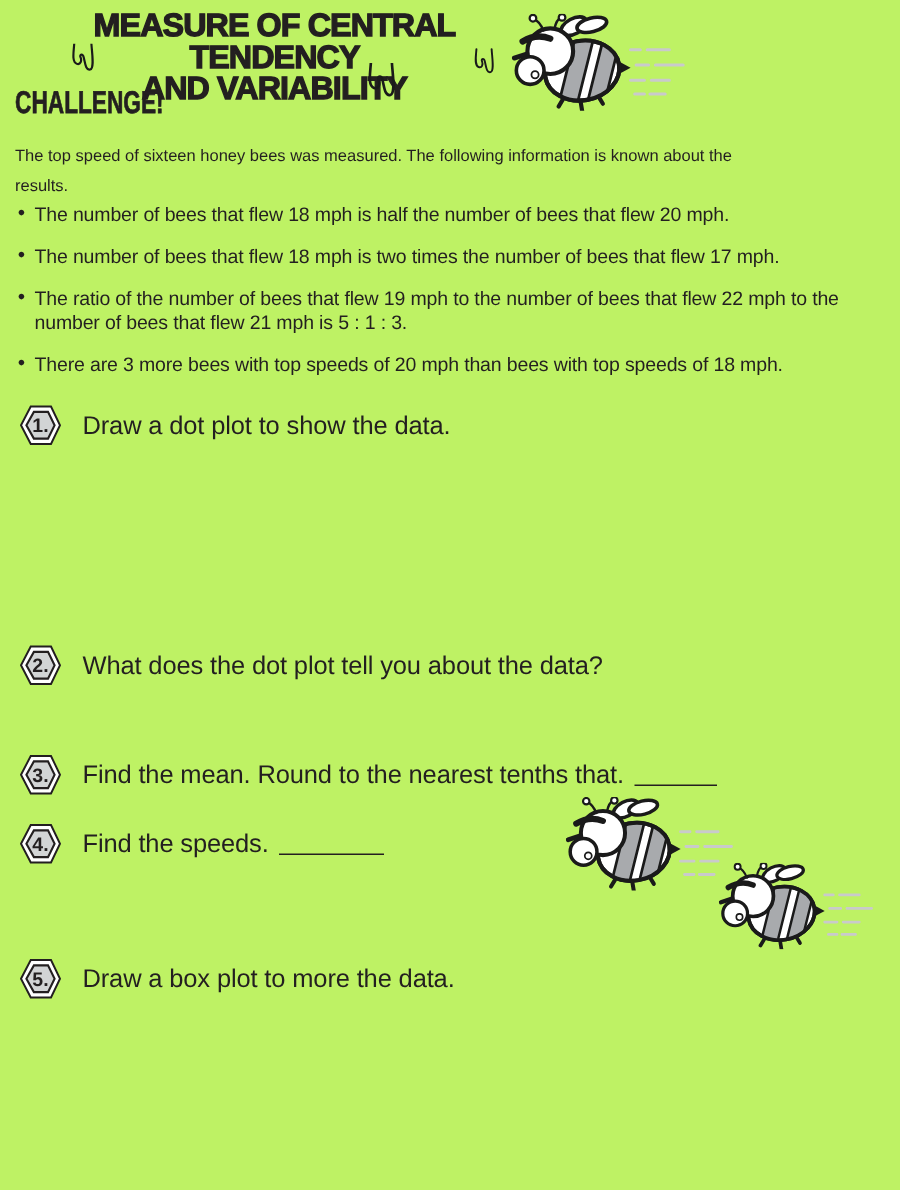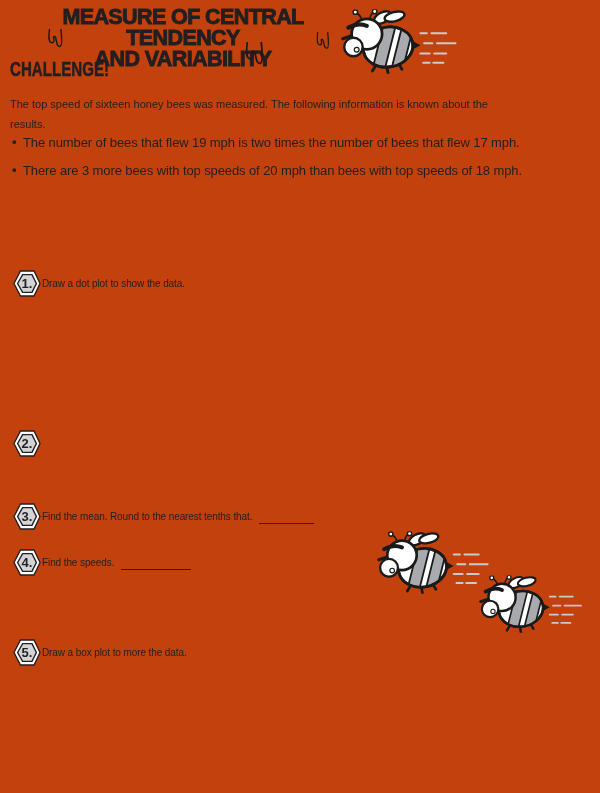--- a/index.html
+++ b/index.html
@@ -1,17 +1,17 @@
 <!DOCTYPE html>
 <html><head>
 <meta charset="utf-8">
 <style>
   html,body { margin:0; padding:0; background:#ffffff; }
   .page {
-    position:relative; width:600px; height:793px; background:#c2410c;
+    position:relative; width:600px; height:793px; background:#bef264;
     font-family:"Liberation Sans", sans-serif; color:#231f20; overflow:hidden;
   }
   
   .title-block {
     position:absolute; left:8px; top:7px; width:350px; text-align:center;
     font-weight:bold; font-size:21.5px; line-height:21px; letter-spacing:-0.6px;
     -webkit-text-stroke:0.9px #231f20;
   }
   .challenge {
     position:absolute; left:10px; top:57px; font-size:21px; font-weight:bold;
@@ -26,21 +26,21 @@
   .facts li { margin:0 0 12px 0; padding-left:11px; position:relative; }
   .facts li::before { content:"\2022"; position:absolute; left:0; top:-1px; font-weight:bold; }
 
   
   .question { position:absolute; left:13px; display:flex; align-items:center; }
   .q1{top:270px} .q2{top:430px} .q3{top:503px} .q4{top:549px} .q5{top:639px}
   .hex { position:relative; width:28px; height:27px; flex:0 0 28px; }
   .hex svg { position:absolute; left:0; top:0; }
   .hex .num { position:absolute; left:0; top:0; width:28px; height:27px; display:flex;
               align-items:center; justify-content:center; font-weight:bold; font-size:13px; }
-  .q-text { margin-left:1px; font-size:10px; letter-spacing:-0.1px; white-space:nowrap; }
+  .q-text { margin-left:14px; font-size:17px; letter-spacing:-0.1px; white-space:nowrap; }
   .blank { display:inline-block; width:55px; height:13px; margin-left:7px;
            border-bottom:1.6px solid #231f20; }
   .blank.median { width:70px; }
 
   
   .bee { position:absolute; }
   .bee-top    { left:341px; top:9px;   width:120px; height:65px; }
   .bee-mid-1  { left:377px; top:531px; width:116px; height:63px; }
   .bee-mid-2  { left:479px; top:575px; width:107px; height:58px; }
   .drip { position:absolute; }
@@ -135,21 +135,23 @@
     </svg>
 
   <svg class="bee bee-top" viewBox="0 0 130 70">
       <use href="#bee"></use>
     </svg>
 
   <div class="challenge">CHALLENGE!</div>
   <div class="intro">The top speed of sixteen honey bees was measured. The following information is known about the results.</div>
 
   <ul class="facts">
-    <li>The number of bees that flew 19 mph is two times the number of bees that flew 17 mph.</li>
+    <li>The number of bees that flew 18 mph is half the number of bees that flew 20 mph.</li>
+    <li>The number of bees that flew 18 mph is two times the number of bees that flew 17 mph.</li>
+    <li>The ratio of the number of bees that flew 19 mph to the number of bees that flew 22 mph to the number of bees that flew 21 mph is 5 : 1 : 3.</li>
     <li>There are 3 more bees with top speeds of 20 mph than bees with top speeds of 18 mph.</li>
   </ul>
 
   <div class="question q1">
     <span class="hex">
       <svg width="28" height="27" viewBox="0 0 28 27">
           <use href="#hexbadge"></use>
         </svg>
       <span class="num">1.</span>
     </span>
@@ -157,20 +159,21 @@
   </div>
   <div class="draw-area draw-dot-plot"></div>
 
   <div class="question q2">
     <span class="hex">
       <svg width="28" height="27" viewBox="0 0 28 27">
           <use href="#hexbadge"></use>
         </svg>
       <span class="num">2.</span>
     </span>
+    <span class="q-text">What does the dot plot tell you about the data?</span>
   </div>
 
   <div class="question q3">
     <span class="hex">
       <svg width="28" height="27" viewBox="0 0 28 27">
           <use href="#hexbadge"></use>
         </svg>
       <span class="num">3.</span>
     </span>
     <span class="q-text">Find the mean. Round to the nearest tenths that.</span>

